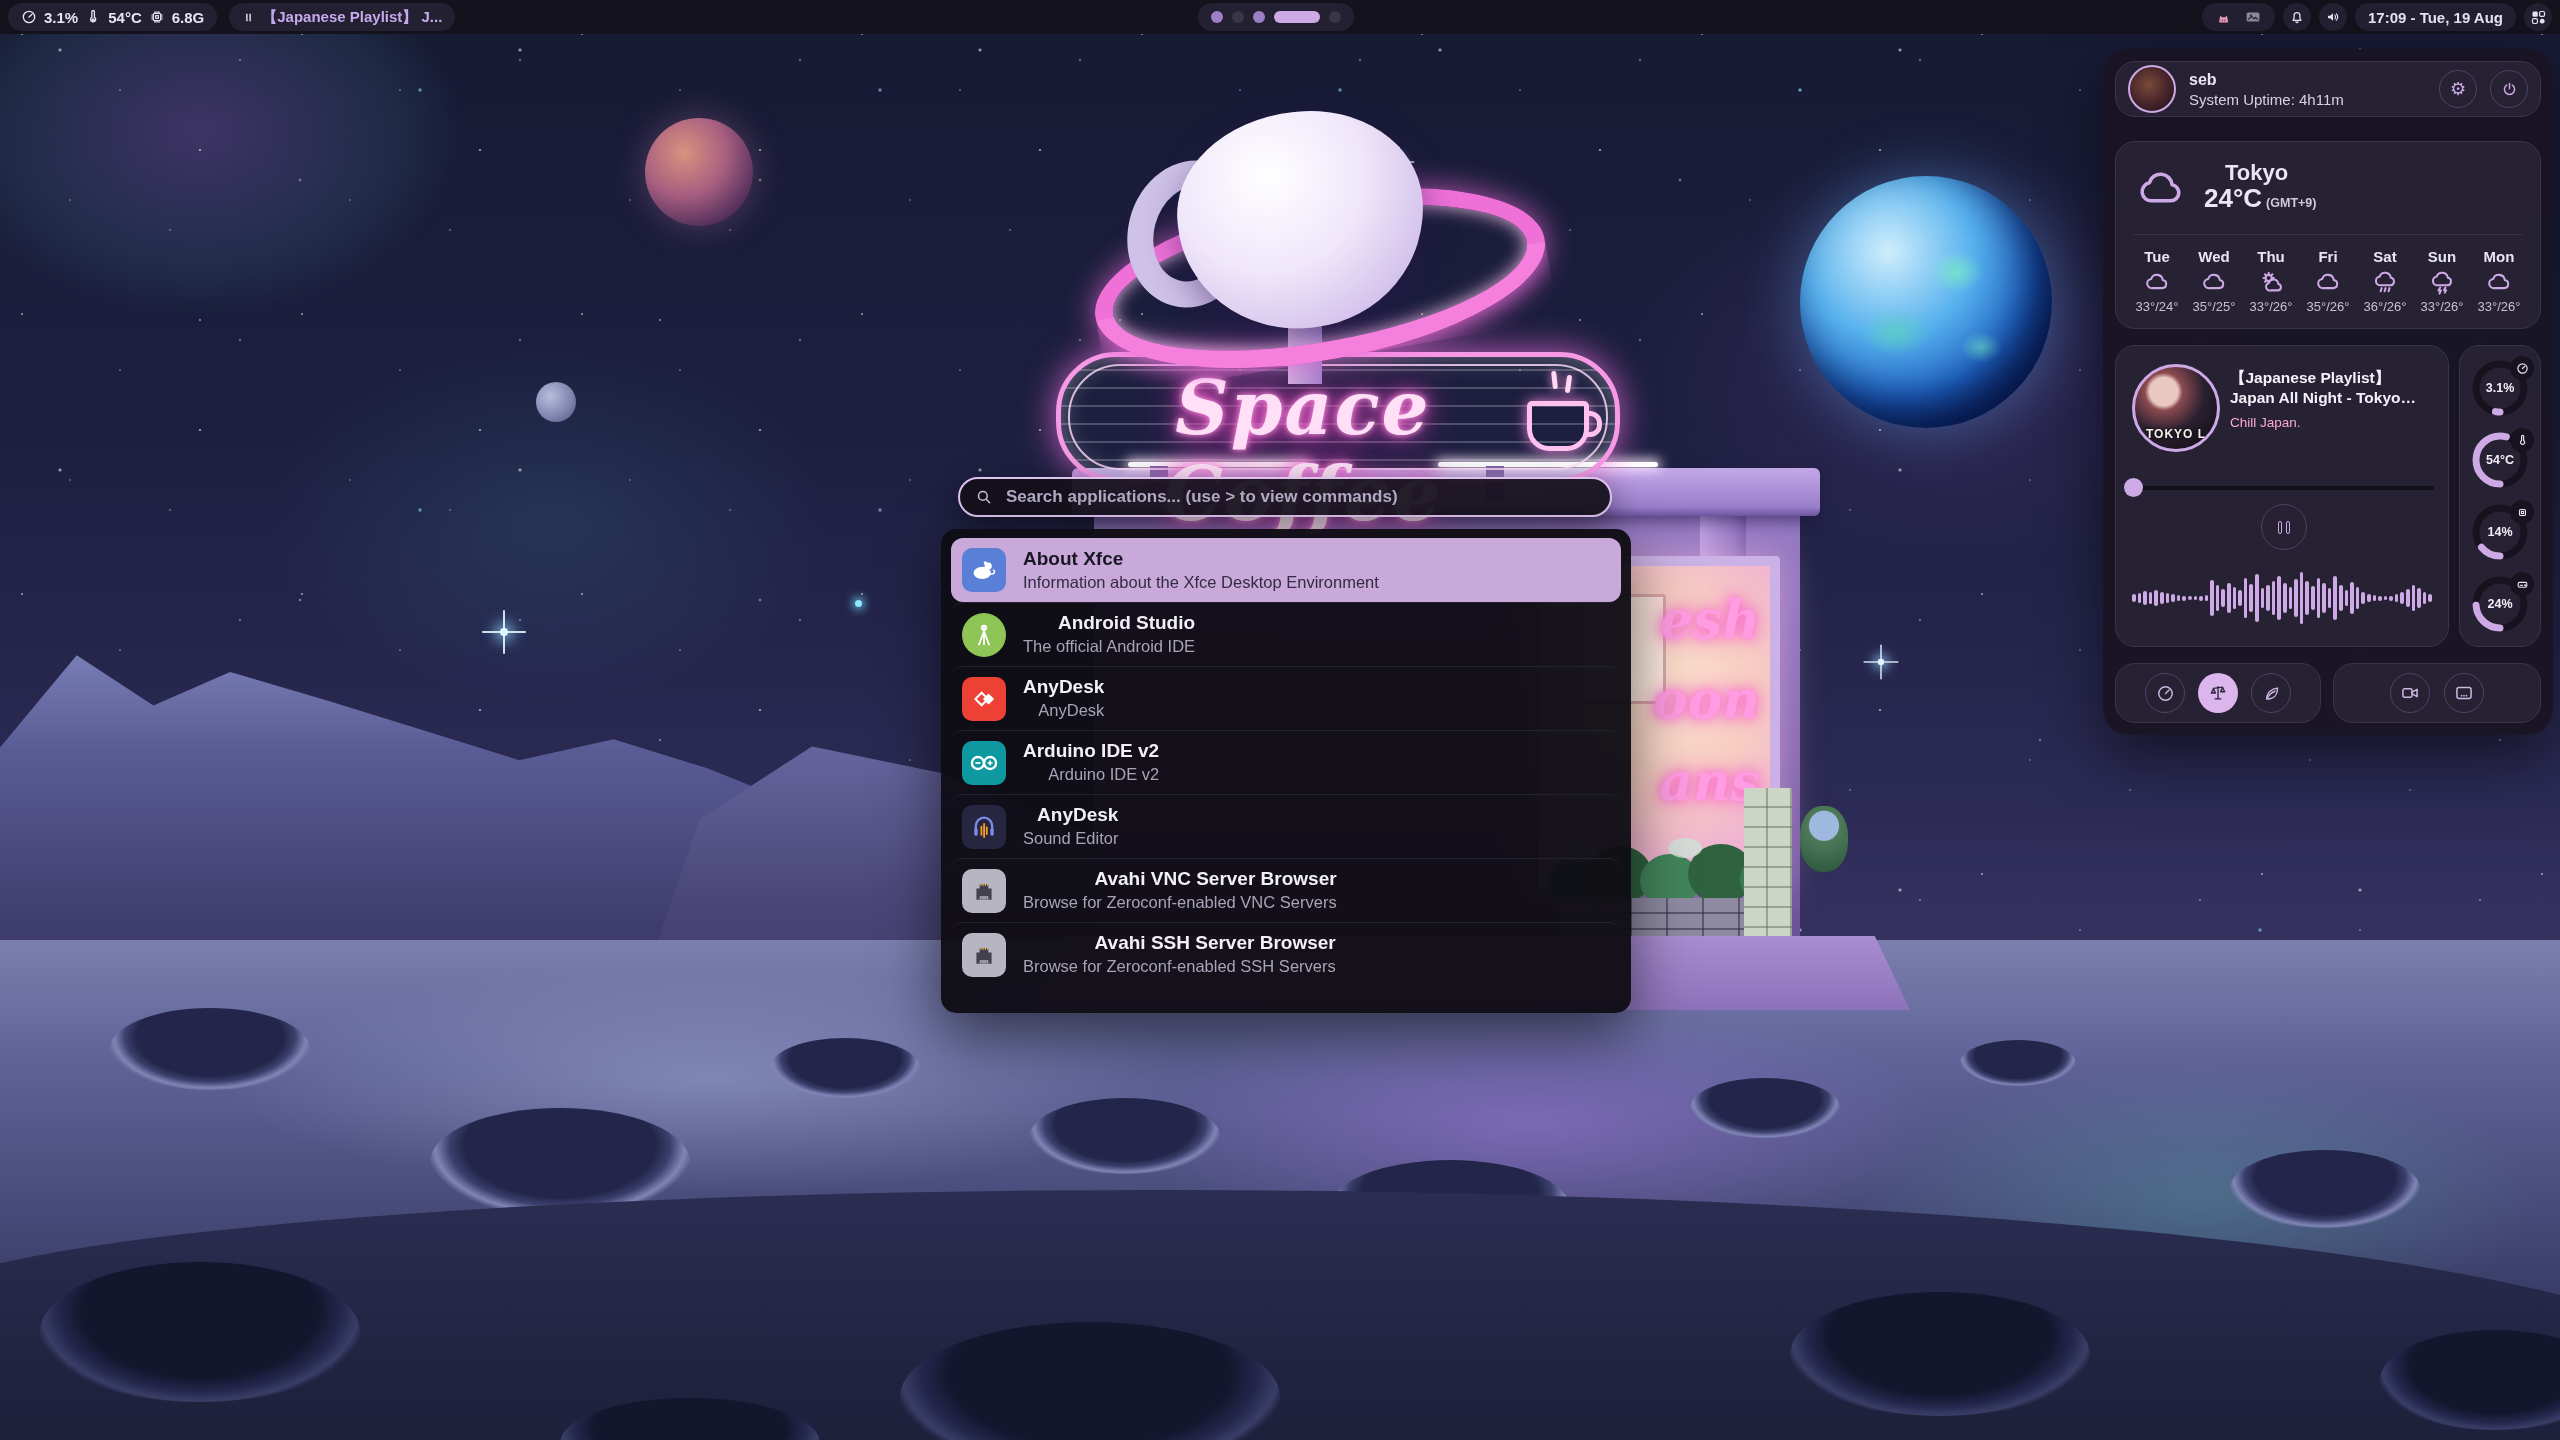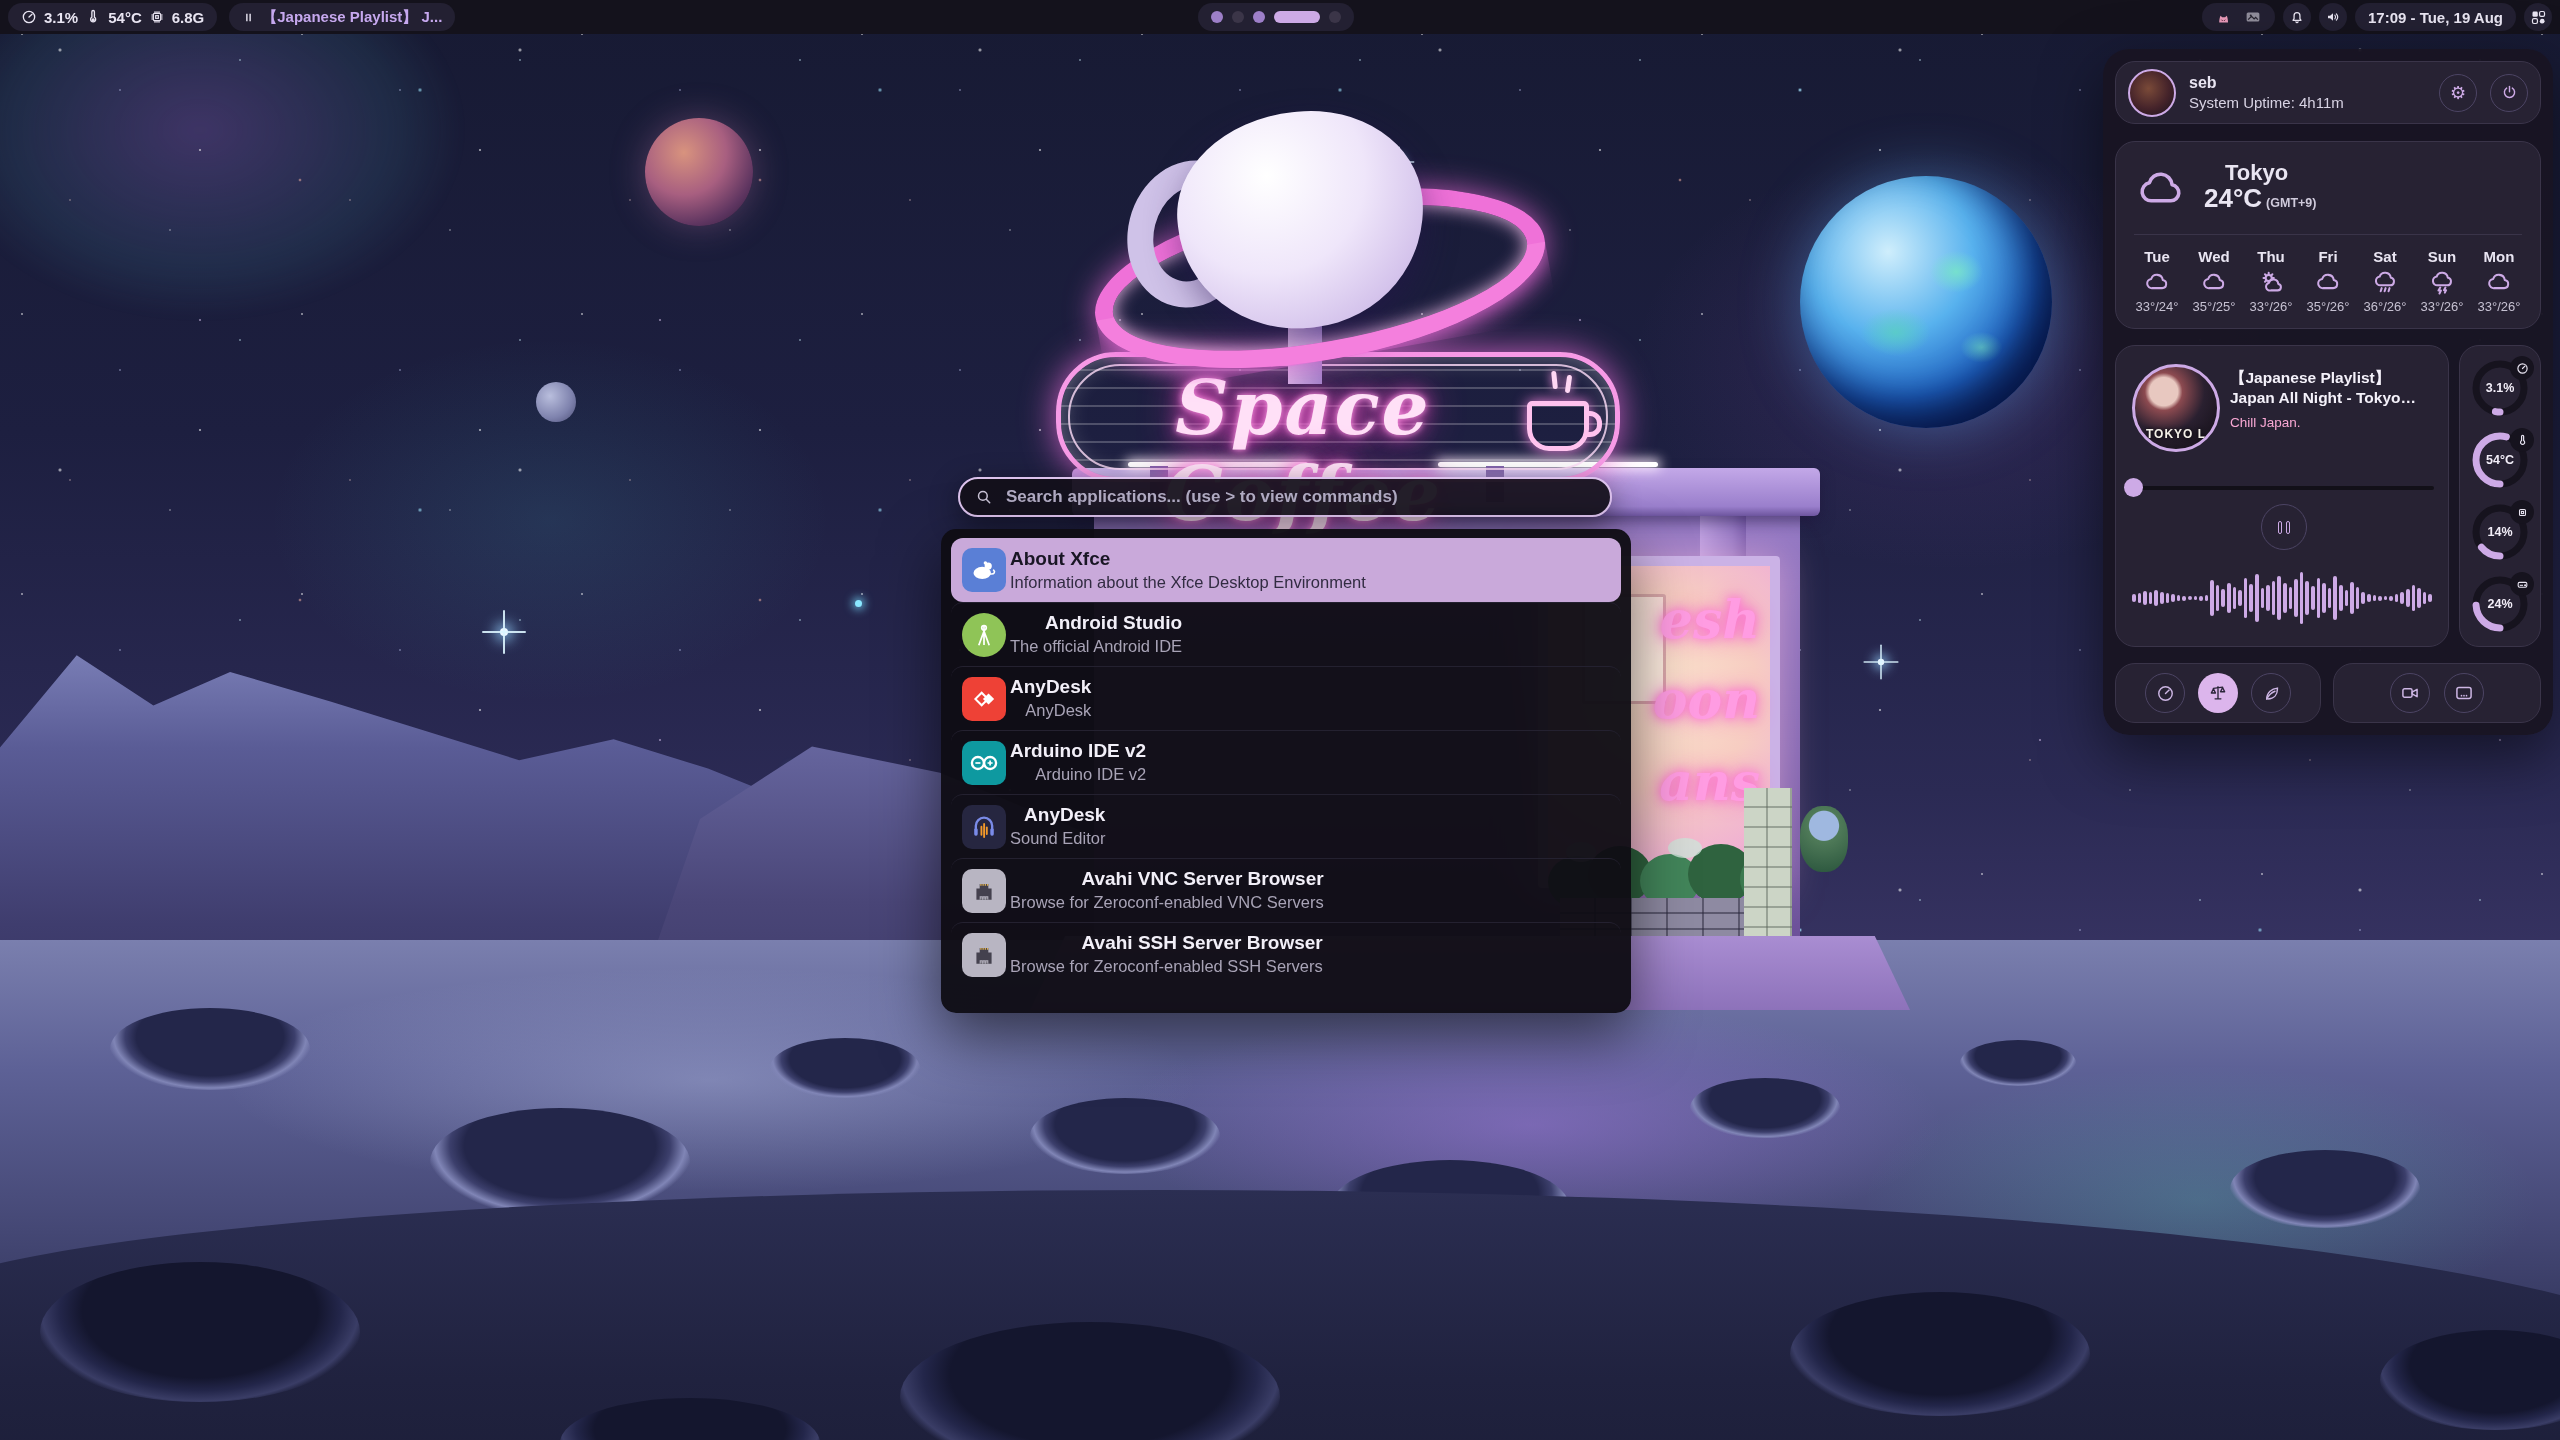--- a/index.html
+++ b/index.html
@@ -153,35 +153,35 @@
 
   
   #search-bar{position:absolute;left:958px;top:477px;width:654px;height:40px;border-radius:21px;
     background:rgba(19,16,26,.93);border:2px solid #dcc2ec;box-sizing:border-box;
     display:flex;align-items:center;gap:11px;padding:0 15px;box-shadow:0 8px 30px rgba(0,0,0,.45);}
   #search-input{flex:1;background:transparent;border:none;outline:none;color:#ded9ea;font-size:17px;
     font-family:"Liberation Sans",sans-serif;font-weight:bold;}
   #search-input::placeholder{color:#b2acc4;}
   #app-list{position:absolute;left:941px;top:529px;width:690px;height:484px;border-radius:15px;
     background:rgba(15,13,20,.96);box-sizing:border-box;padding:9px 10px;box-shadow:0 22px 60px rgba(0,0,0,.55);}
-  .app-row{height:64px;display:flex;align-items:center;gap:4px;padding:0 11px;border-radius:12px;box-sizing:border-box;}
+  .app-row{height:64px;display:flex;align-items:center;gap:17px;padding:0 11px;border-radius:12px;box-sizing:border-box;}
   .app-row + .app-row{border-top:1px solid #242130;text-align:right;}
   .app-row.selected{background:#c9a9da;border-top:none;}
   .app-icon{width:44px;height:44px;border-radius:10px;display:flex;align-items:center;justify-content:center;flex:none;}
   .app-texts{display:flex;flex-direction:column;gap:3px;min-width:0;}
   .app-name{font-size:19px;font-weight:bold;color:#f2eff8;line-height:1.1;}
   .app-desc{font-size:16.5px;color:#a8a3b6;line-height:1.1;}
   .app-row.selected .app-name{color:#191624;}
   .app-row.selected .app-desc{color:#322c42;}
 
   
   #sidepanel{position:absolute;left:2103px;top:49px;width:450px;height:686px;border-radius:26px;
     background:rgba(25,21,35,.97);box-shadow:0 22px 60px rgba(0,0,0,.5);}
   .card{position:absolute;background:#272233;border:1px solid #3a3449;border-radius:20px;box-sizing:border-box;}
-  #user-card{left:12px;top:12px;width:426px;height:63px;display:flex;align-items:center;gap:13px;padding:0 12px;}
+  #user-card{left:12px;top:12px;width:426px;height:56px;display:flex;align-items:center;gap:13px;padding:0 12px;}
   .avatar{width:44px;height:44px;border-radius:50%;border:2px solid #cdaae6;flex:none;
     background:radial-gradient(circle at 42% 40%,#7a4a38,#45232a 55%,#201520 90%);}
   .user-texts{flex:1;display:flex;flex-direction:column;gap:2px;}
   .user-name{font-size:16px;font-weight:bold;}
   .user-uptime{font-size:15px;color:#d8d3e4;}
   .icon-btn{width:36px;height:36px;border-radius:50%;border:1.5px solid #4c4464;display:flex;align-items:center;justify-content:center;flex:none;color:#cdaae6;}
   .gear-glyph{font-size:18px;line-height:1;}
 
   #weather-card{left:12px;top:92px;width:426px;height:188px;}
   .weather-head{display:flex;align-items:center;gap:16px;padding:18px 20px 0 20px;}

